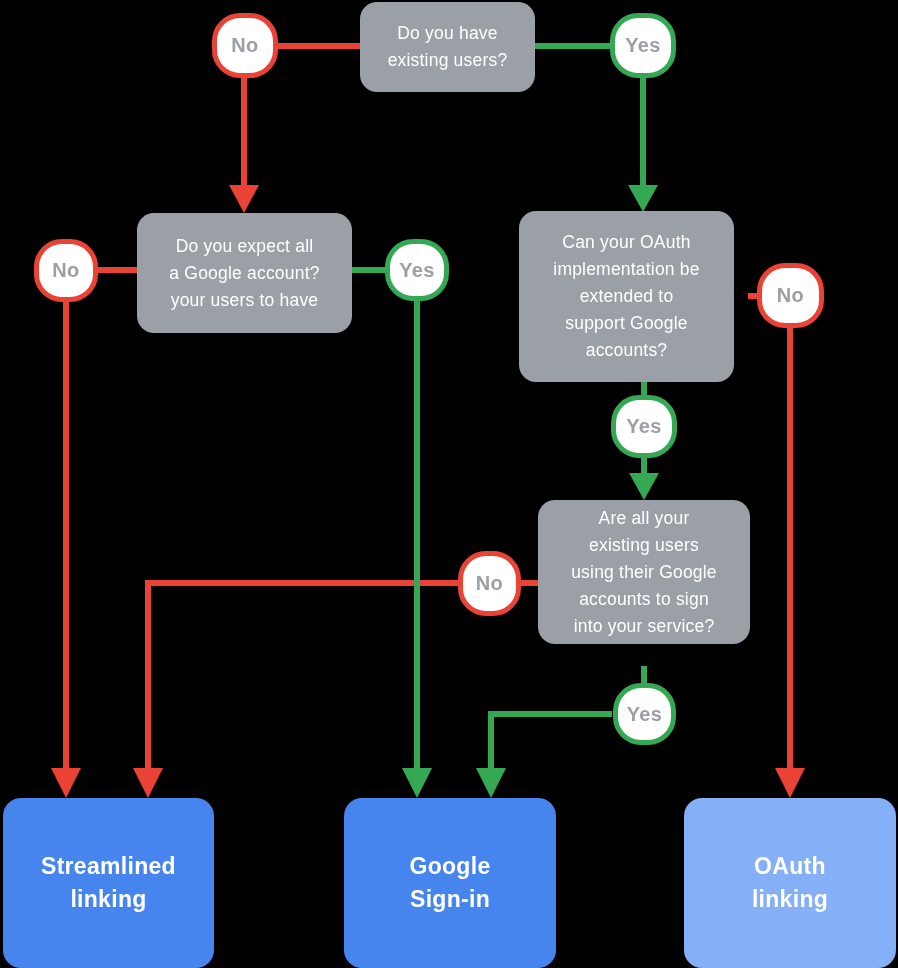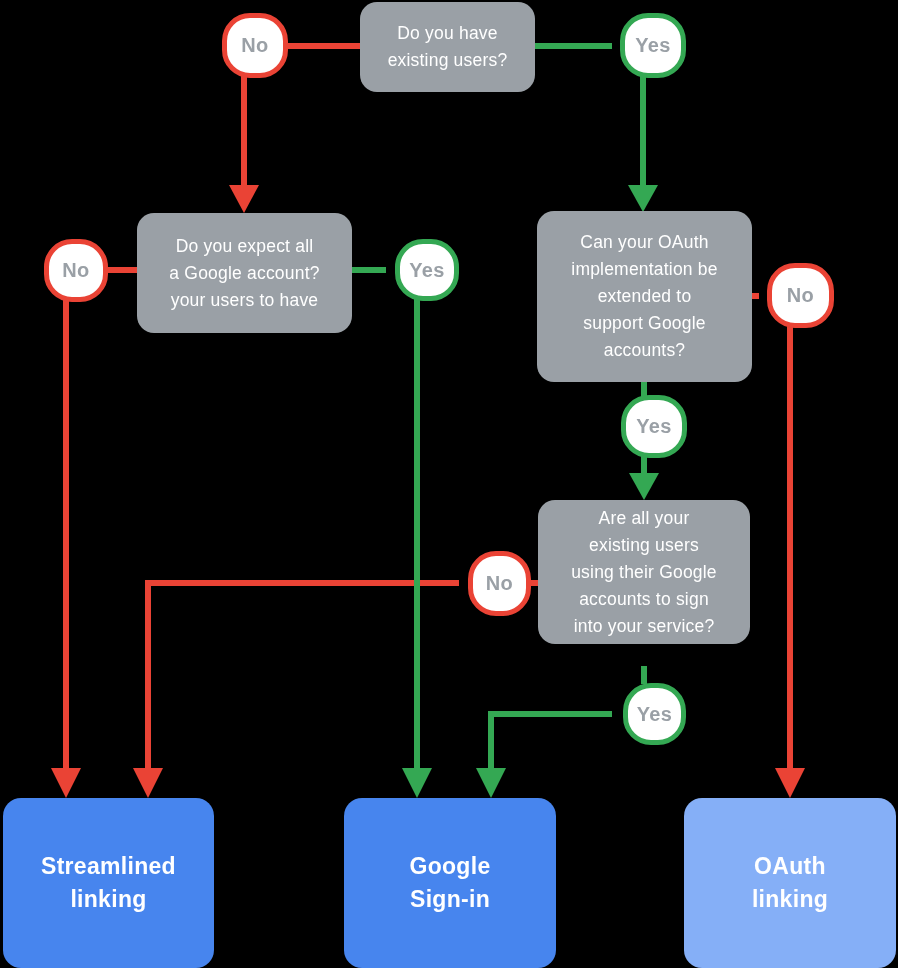--- a/index.html
+++ b/index.html
@@ -44,42 +44,41 @@
   .qbox span{display:block;}
 
   .badge{
     position:absolute;z-index:3;
     background:var(--badge-background);
     border-radius:28px;
     display:flex;align-items:center;justify-content:center;
     font-size:20px;font-weight:bold;
     color:var(--badge-text);
     letter-spacing:.3px;
-    margin-left:10px;
   }
   .badge.no{border:5px solid var(--no-color);}
   .badge.yes{border:5px solid var(--yes-color);}
 
   .outcome{
     position:absolute;z-index:2;
     border-radius:18px;
     display:flex;flex-direction:column;
     align-items:center;justify-content:center;
     text-align:center;
     color:var(--outcome-text);
     font-size:23px;font-weight:bold;line-height:33px;
     letter-spacing:.3px;
   }
   .outcome.blue{background:var(--outcome-blue);}
   .outcome.light-blue{background:var(--outcome-light-blue);}
 
   
   #q1{left:360px;top:2px;width:175px;height:90px;}
   #q2{left:137px;top:213px;width:215px;height:120px;}
-  #q3{left:537px;top:211px;width:215px;height:171px;}
+  #q3{left:519px;top:211px;width:215px;height:171px;}
   #q4{left:538px;top:500px;width:212px;height:144px;}
 
   
   #b1-no{left:212px;top:13px;width:66px;height:65px;}
   #b1-yes{left:610px;top:13px;width:66px;height:65px;}
   #b2-no{left:34px;top:239px;width:64px;height:63px;}
   #b2-yes{left:385px;top:239px;width:64px;height:62px;}
   #b3-no{left:757px;top:263px;width:67px;height:65px;}
   #b3-yes{left:611px;top:395px;width:66px;height:63px;}
   #b4-no{left:458px;top:551px;width:63px;height:65px;}

